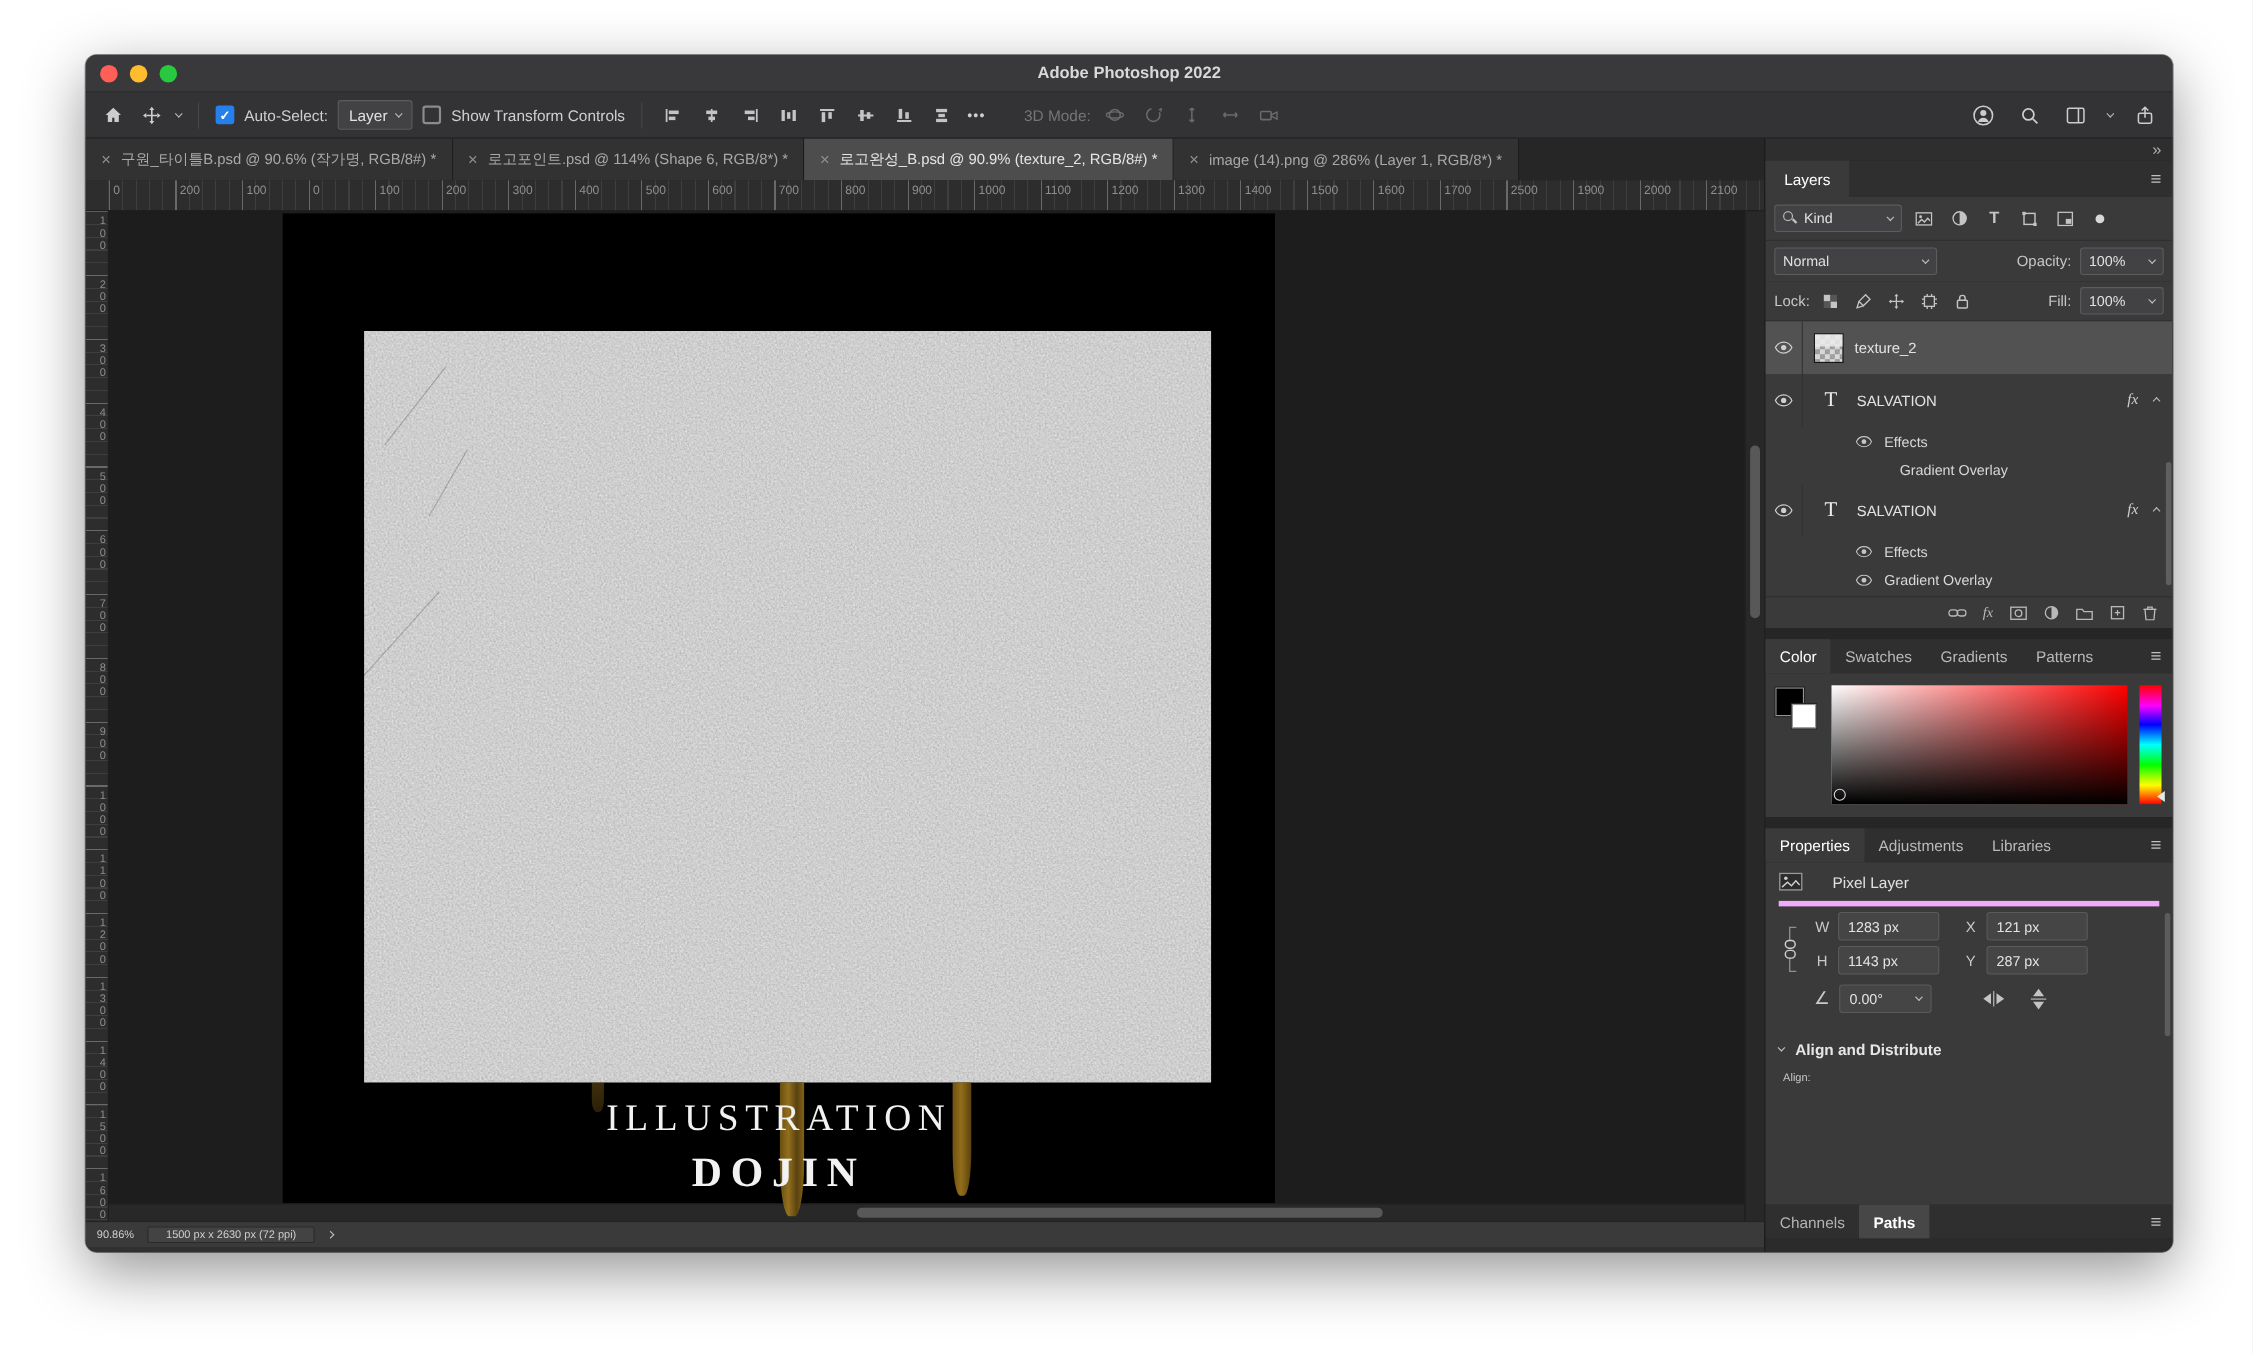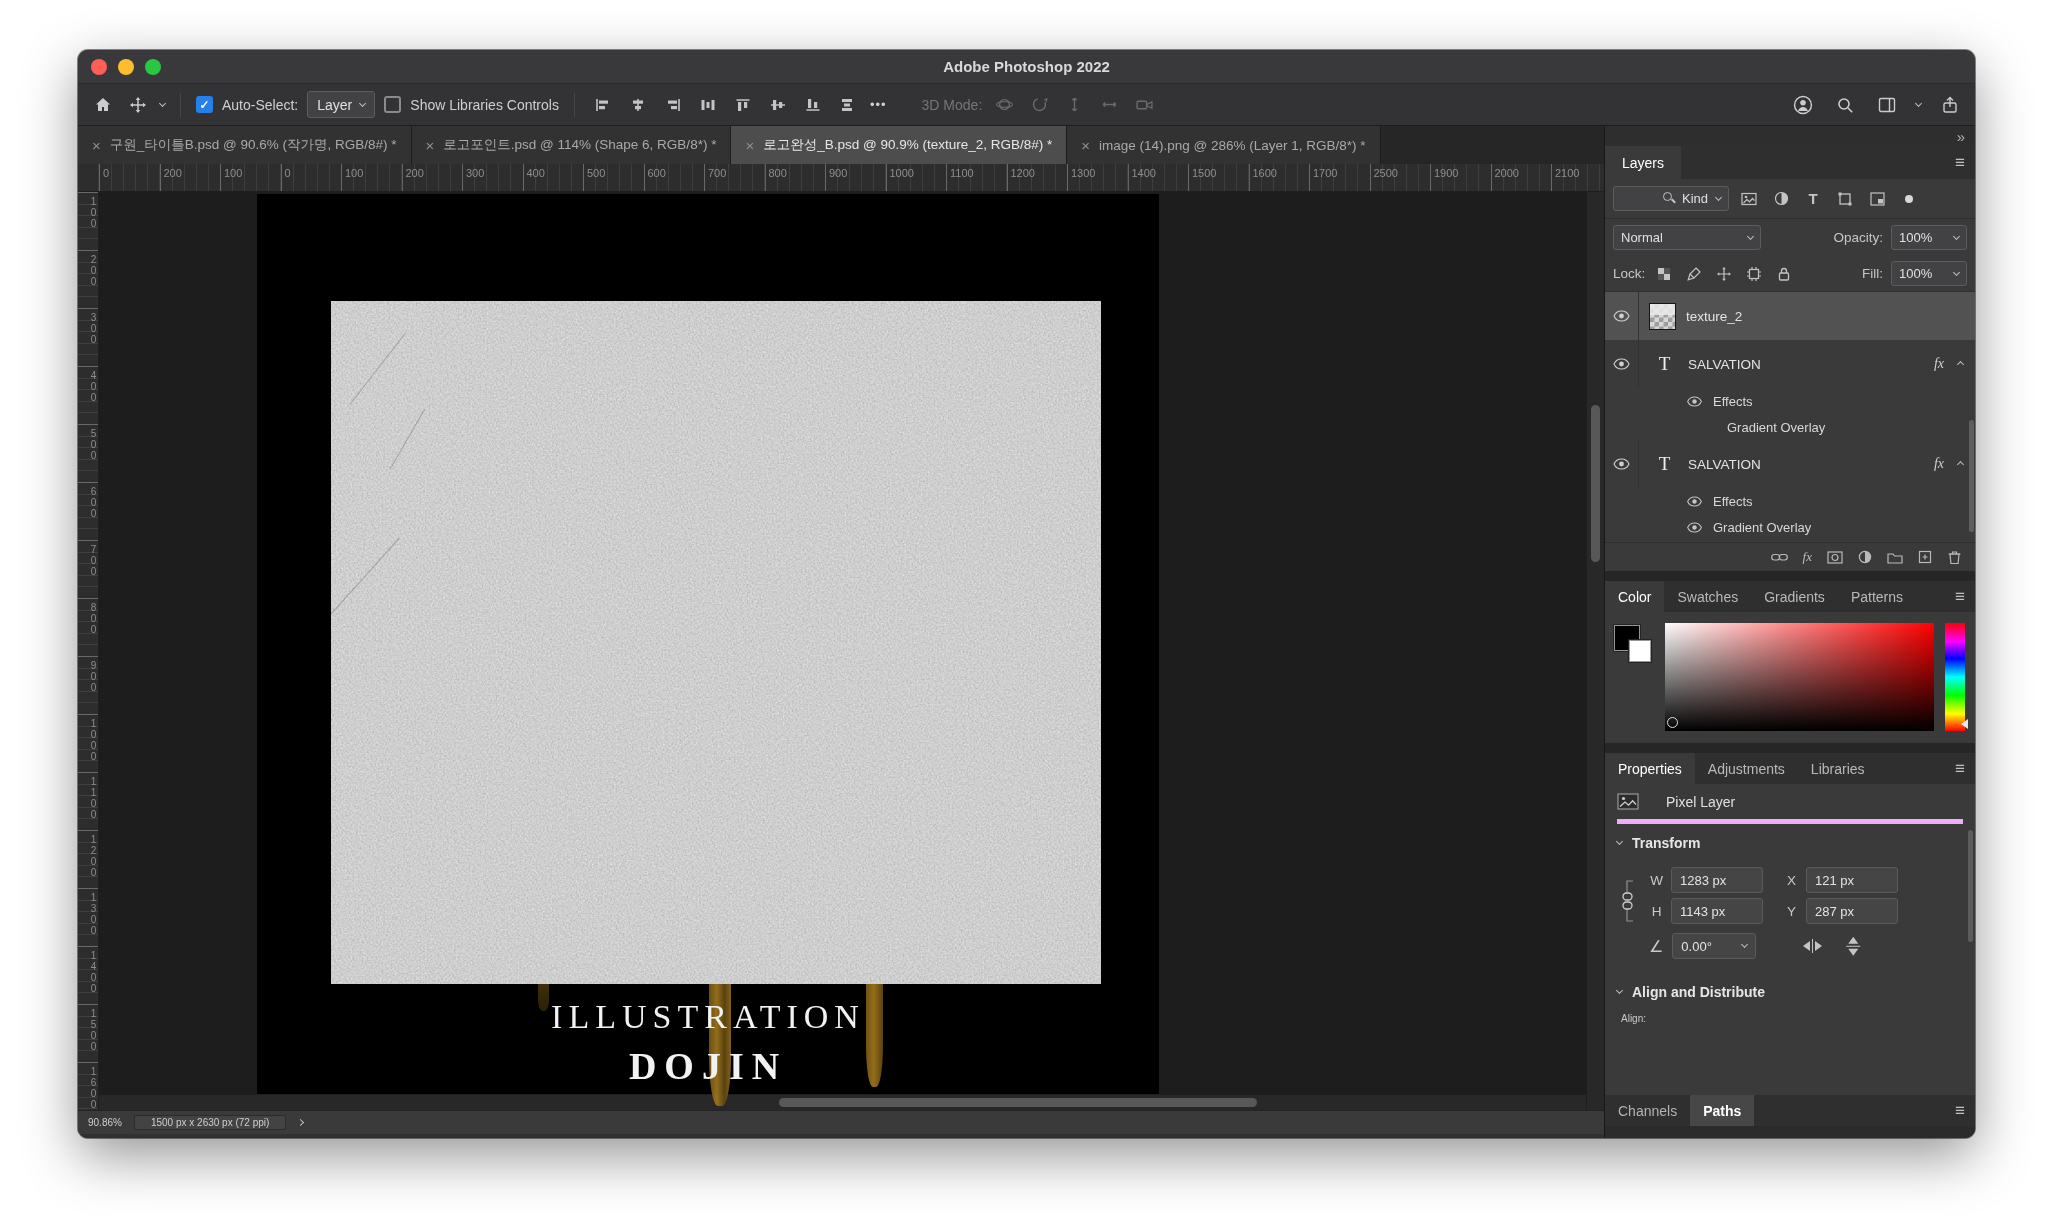--- a/index.html
+++ b/index.html
@@ -97,21 +97,21 @@
   .ptab{padding:0 13px;display:flex;align-items:center}
   .ptab.active{background:#3a3a3a;color:#fff}
   .pmenu{margin-left:auto;display:flex;align-items:center;padding-right:10px;color:#c0c0c0;font-size:17px}
   .seam{height:10px;background:#262626;flex:none}
 
   
   .layers-header{height:33px;flex:none;background:#2f2f2f;display:flex;align-items:stretch;font-size:14px}
   .layers-header .ptab{padding:0 17px}
   .filter-row{height:40px;flex:none;display:flex;align-items:center;gap:8px;padding:0 8px;
     background:#3a3a3a;border-bottom:1px solid #2e2e2e}
-  .kind-dd{width:116px;justify-content:flex-end;padding:0 7px}
+  .kind-dd{width:116px;justify-content:space-between;padding:0 7px}
   .kleft{display:inline-flex;align-items:center;gap:6px}
   .search-g{position:relative;width:13px;height:13px;flex:none}
   .search-g i{position:absolute;left:0;top:0;width:9px;height:9px;border:1.6px solid #c4c4c4;border-radius:50%}
   .search-g b{position:absolute;left:8px;top:8px;width:5px;height:1.8px;background:#c4c4c4;transform:rotate(45deg)}
   .ficon{width:24px;display:inline-flex;align-items:center;justify-content:center;color:#c4c4c4;font-size:14px}
   .blend-row,.lock-row{height:37px;flex:none;display:flex;align-items:center;gap:8px;padding:0 8px;background:#3a3a3a}
   .lock-row{height:36px;border-bottom:1px solid #303030}
   .lbl{color:#c7c7c7;font-size:13.5px}
   .dd.small{height:25px;padding:0 7px;font-size:13px}
   .licon{width:22px;display:inline-flex;align-items:center;justify-content:center}
@@ -215,21 +215,21 @@
     </span>
     <i class="chv sm"></i>
     <span class="vsep"></span>
     <span class="cb checked">✓</span>
     <span>Auto-Select:</span>
     <span class="dd">
       <span>Layer</span>
       <i class="chv sm"></i>
     </span>
     <span class="cb"></span>
-    <span>Show Libraries Controls</span>
+    <span>Show Transform Controls</span>
     <span class="vsep"></span>
 
     <span class="ob-icon">
       <svg width="16" height="14" viewBox="0 0 16 14">
           <path d="M2 1v12" stroke="#c4c4c4" stroke-width="1.6"></path>
           <rect x="4" y="2.5" width="9" height="3.2" fill="#c4c4c4"></rect>
           <rect x="4" y="8" width="6" height="3.2" fill="#c4c4c4"></rect>
         </svg>
     </span>
     <span class="ob-icon">
@@ -717,24 +717,20 @@
           <span>
             <svg width="22" height="17" viewBox="0 0 22 17">
                 <rect x="1" y="1" width="20" height="15" fill="#2c2c2c" stroke="#9a9a9a" stroke-width="1.2"></rect>
                 <circle cx="6.5" cy="5.5" r="1.6" fill="#cfcfcf"></circle>
                 <path d="M3 13.5l5-4.5 3.6 3.2 4-4.4 3.4 3.7" fill="none" stroke="#cfcfcf" stroke-width="1.3"></path>
               </svg>
           </span>
           <span>Pixel Layer</span>
         </div>
 
-        <div class="sec-hdr">
-          <i class="chv sm"></i>
-          <span>Transform</span>
-        </div>
 
         <div class="t-grid">
           <span class="chain">
             <svg width="22" height="56" viewBox="0 0 22 56">
                 <path d="M16 8h-6v12M16 48h-6V36" fill="none" stroke="#8f8f8f" stroke-width="1.2"></path>
                 <rect x="6" y="20" width="9" height="7" rx="3.5" fill="none" stroke="#cfcfcf" stroke-width="1.3"></rect>
                 <rect x="6" y="29" width="9" height="7" rx="3.5" fill="none" stroke="#cfcfcf" stroke-width="1.3"></rect>
               </svg>
           </span>
           <div class="trow">

